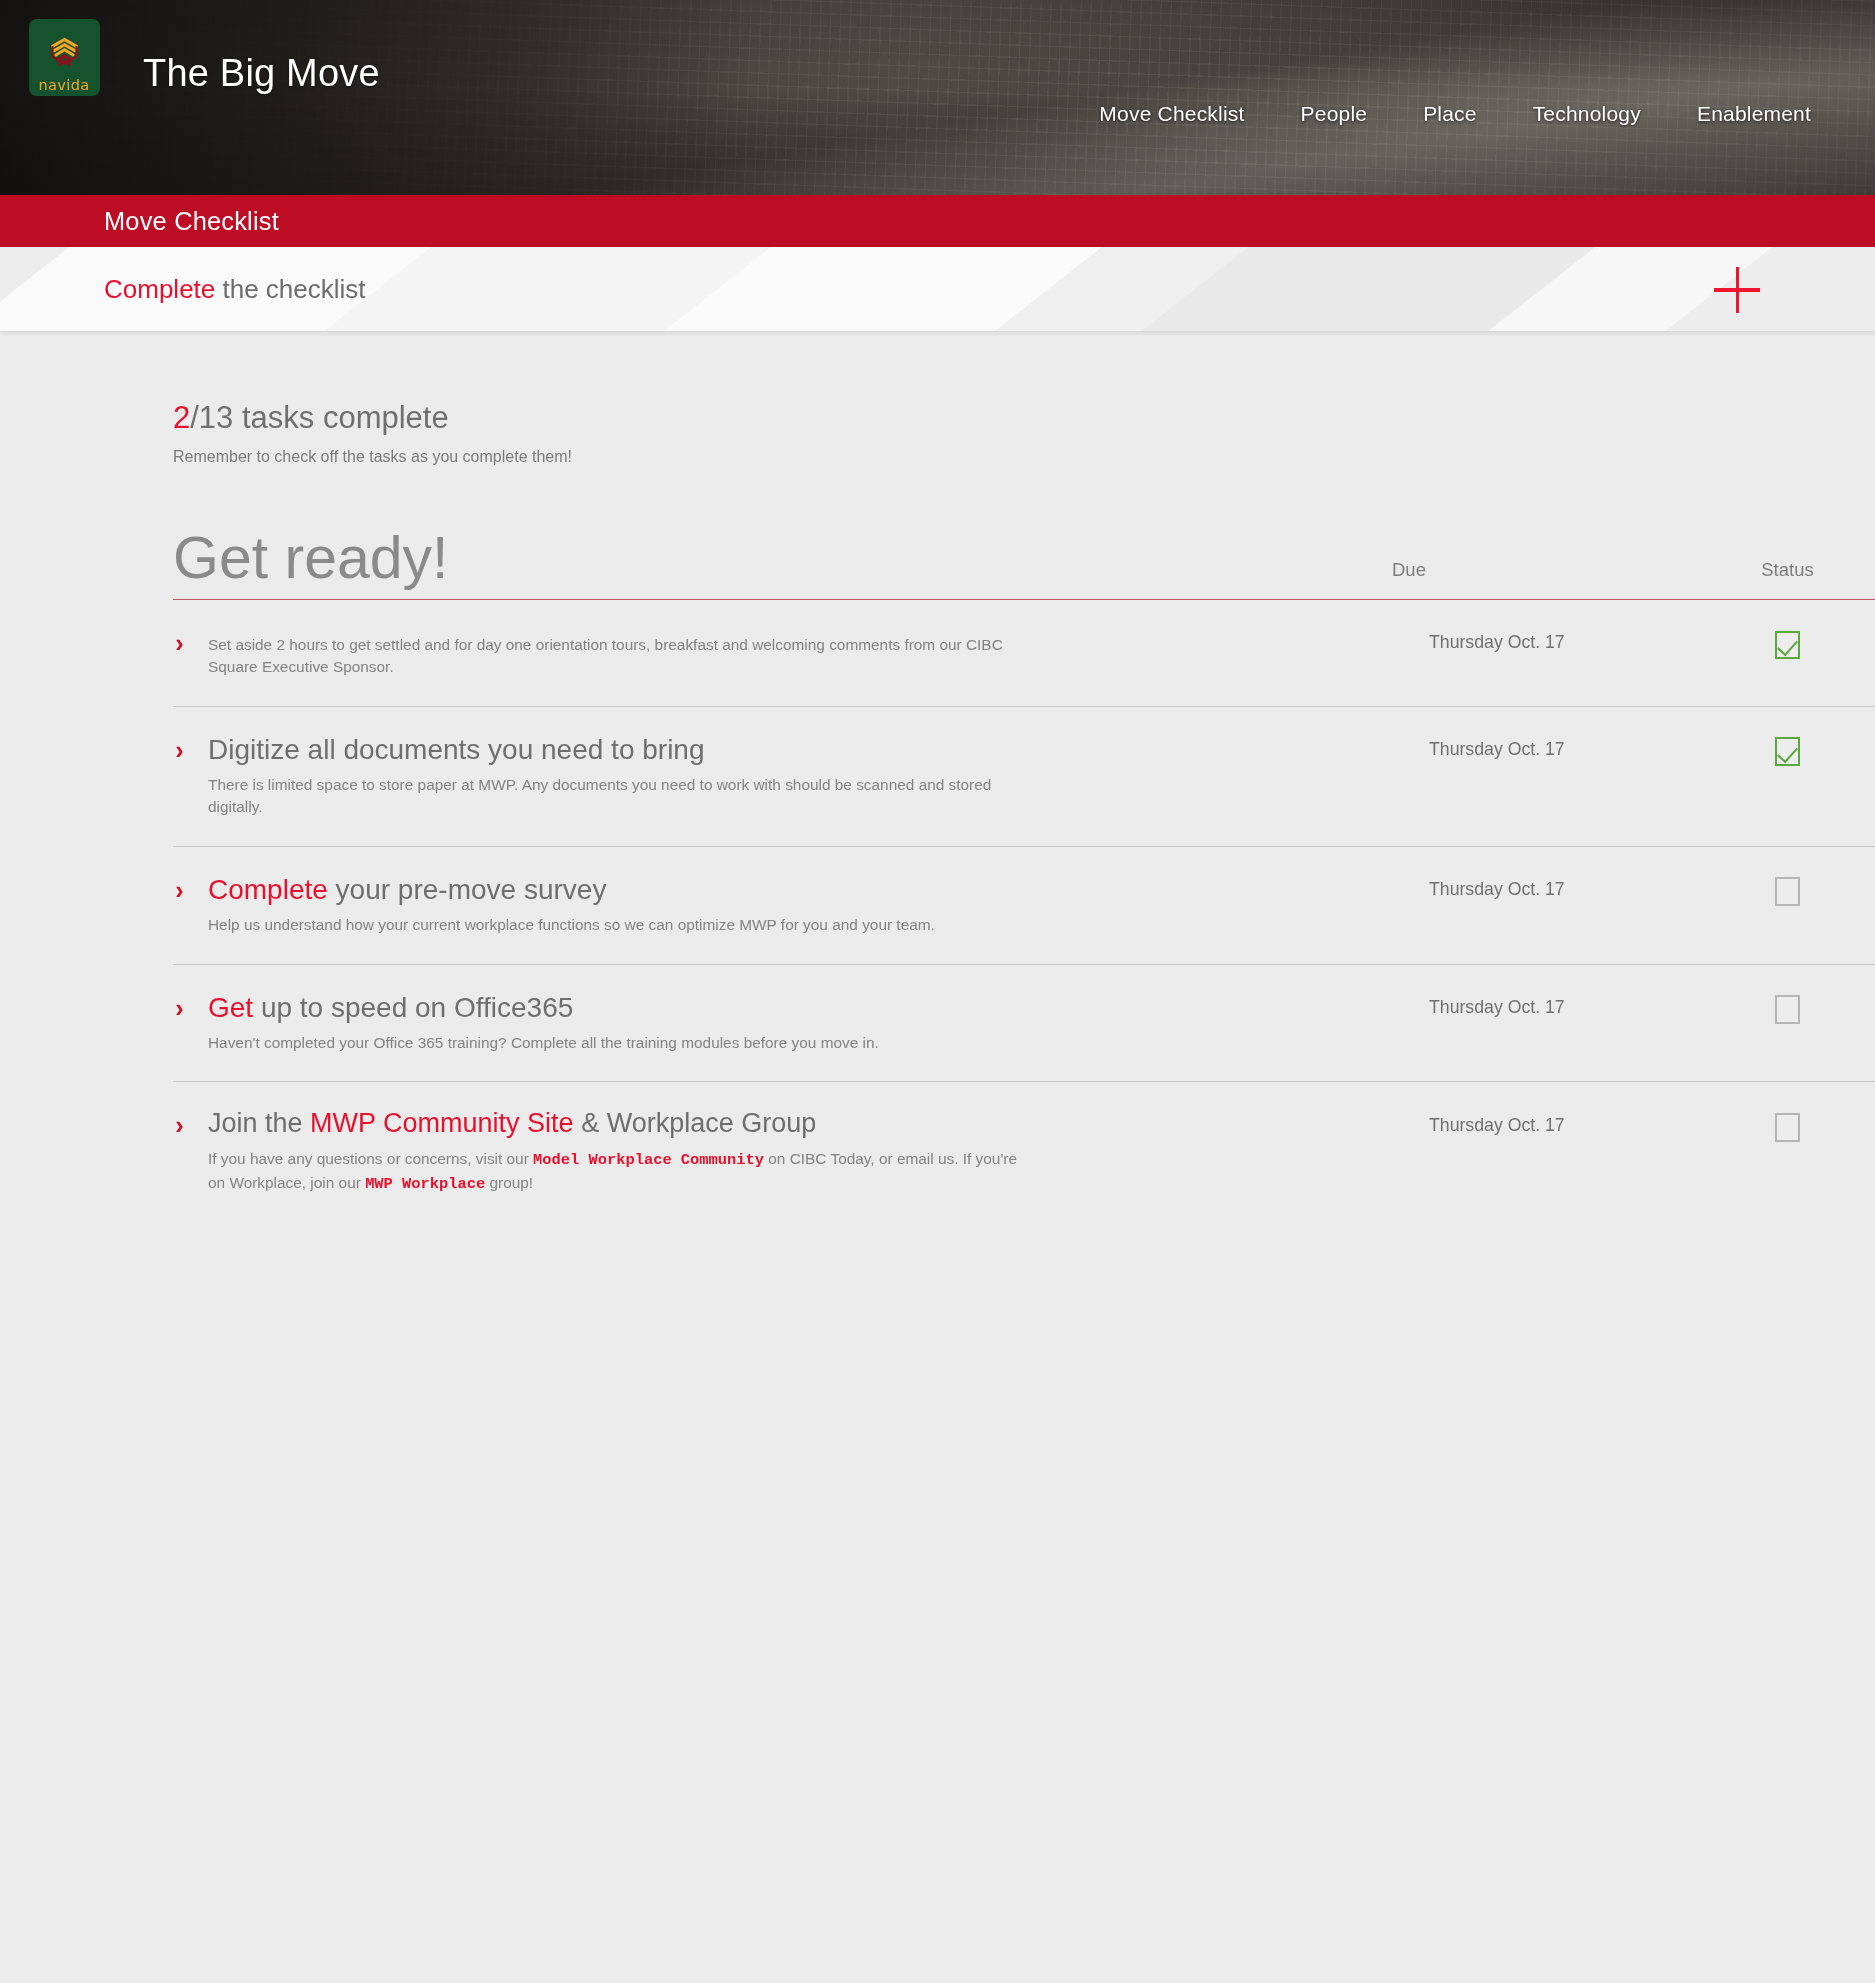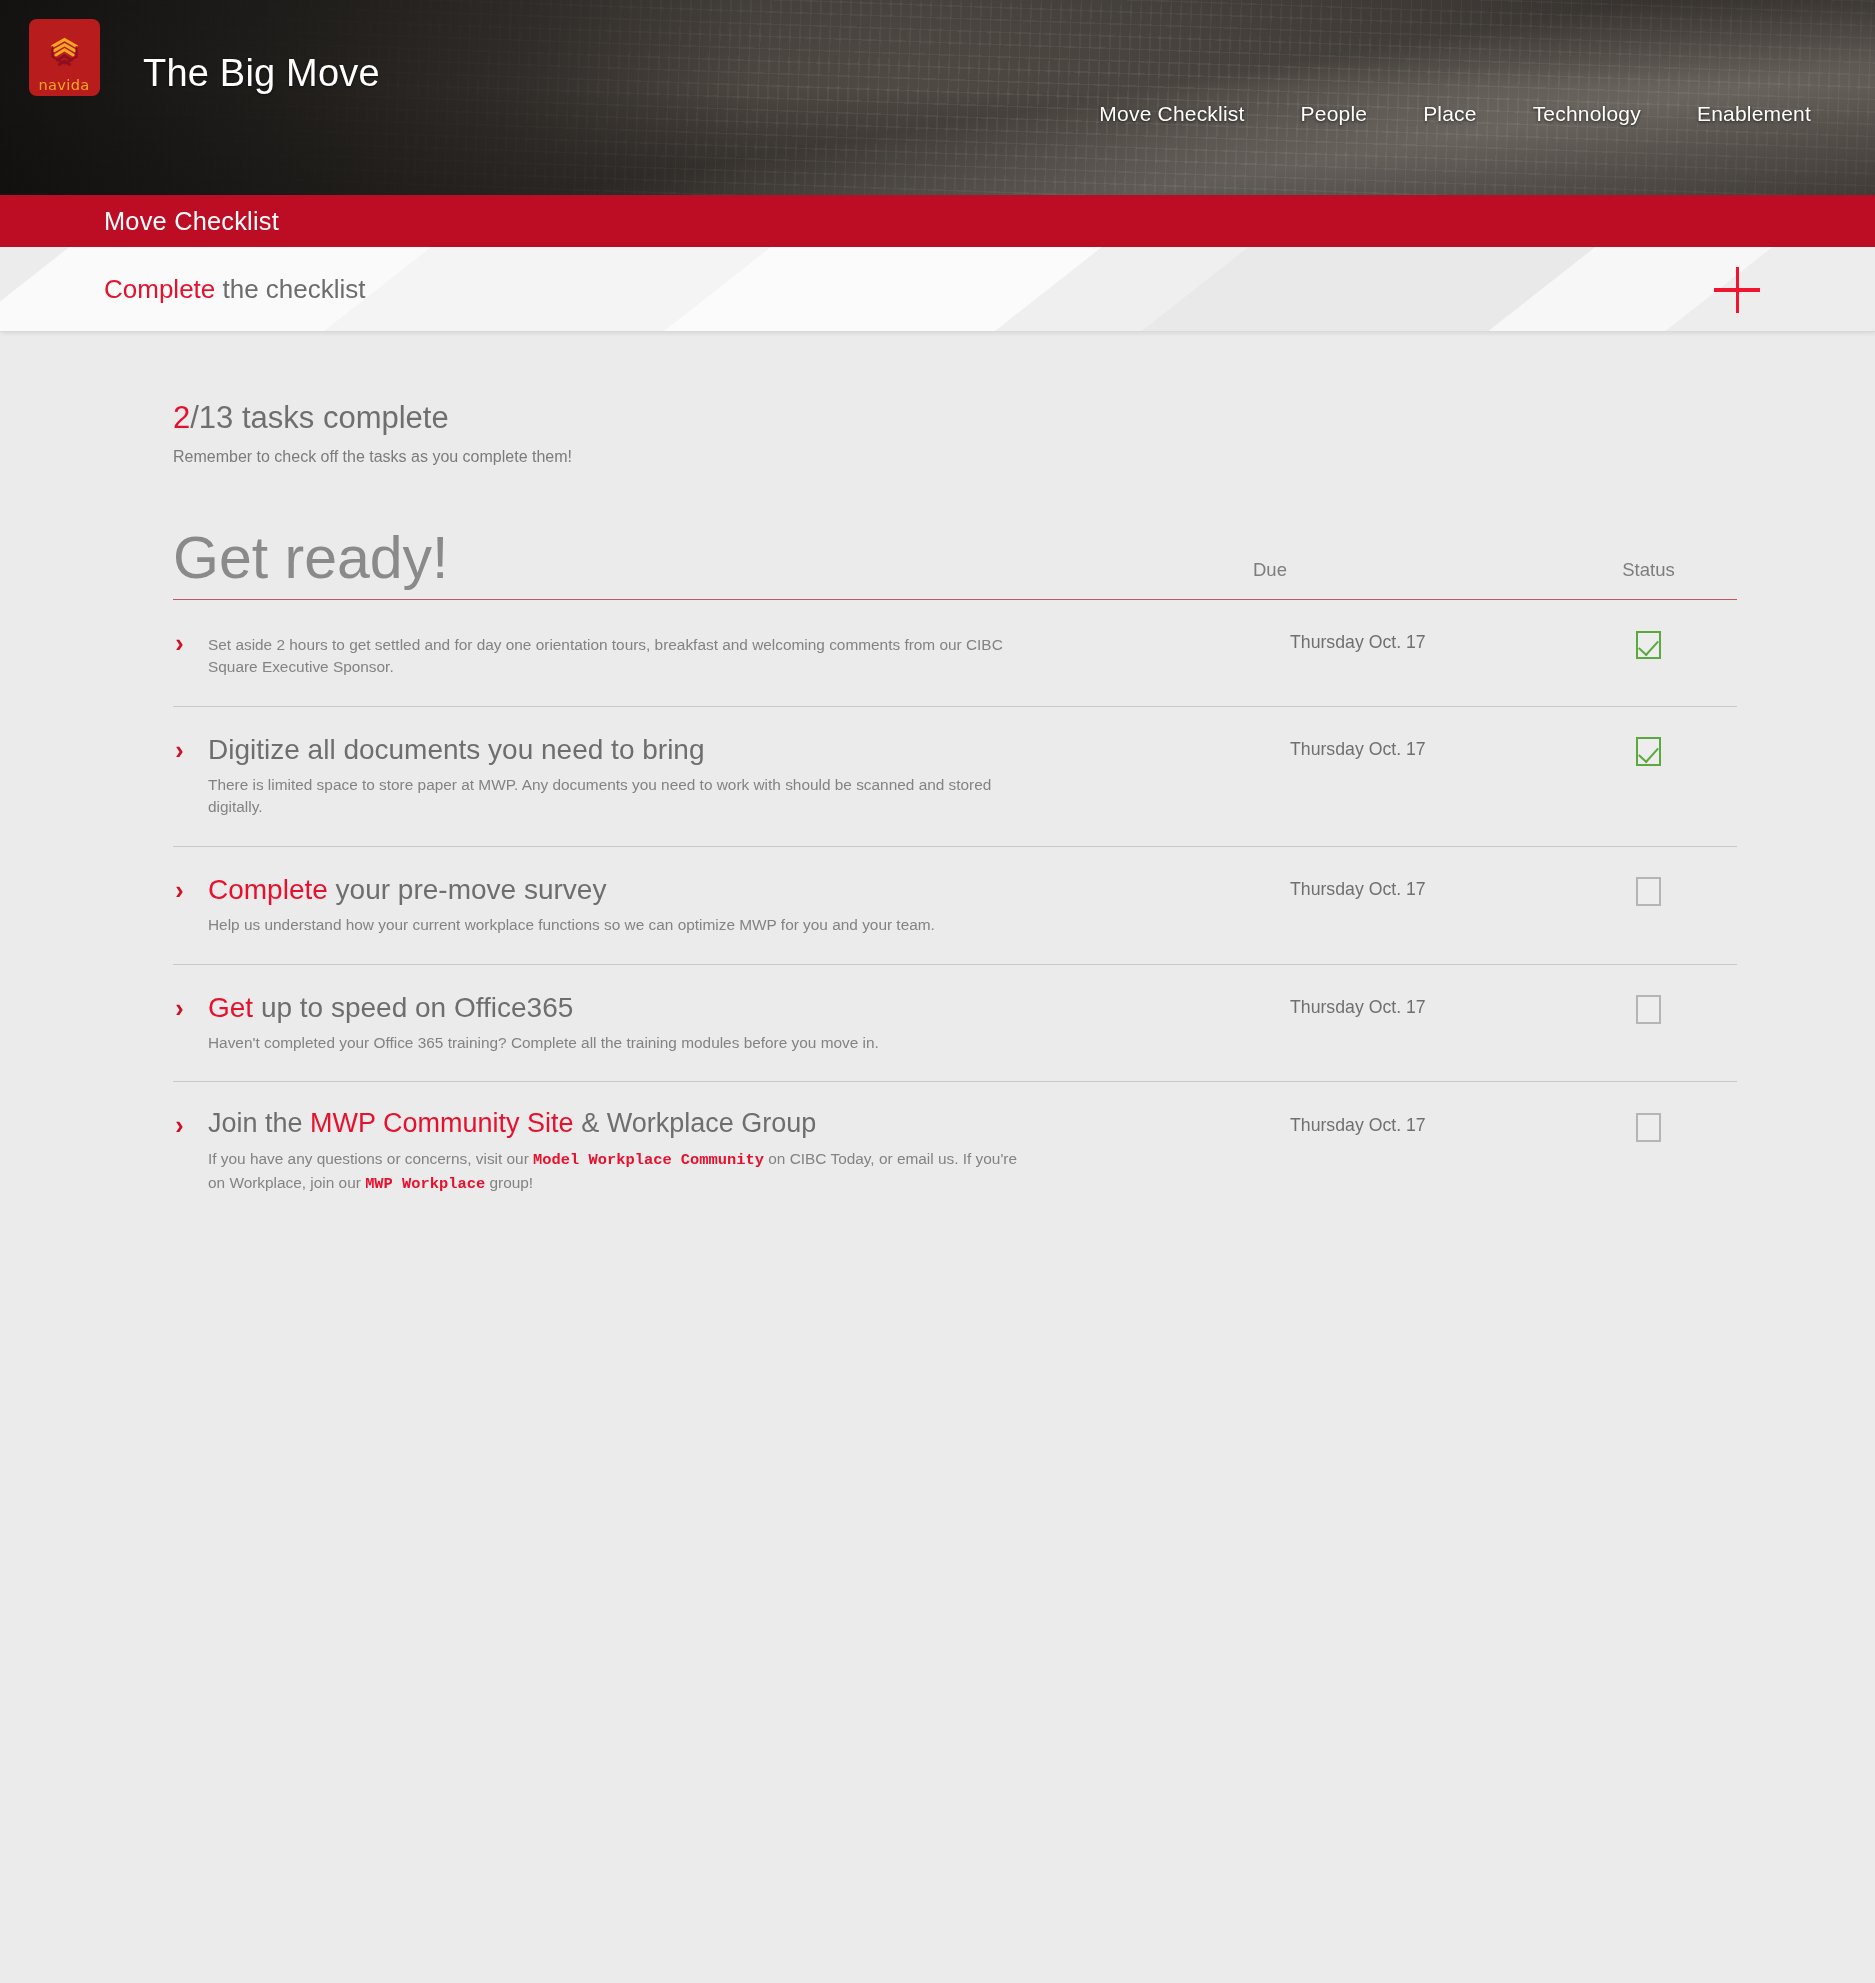--- a/index.html
+++ b/index.html
@@ -36,21 +36,21 @@
   }
   .banner-dark-left {
     position: absolute;
     left: 0; top: 0; width: 755px; height: 100%;
     background: linear-gradient(90deg, rgba(15,14,13,0.80) 0%, rgba(25,23,21,0.78) 35%, rgba(35,32,29,0.55) 70%, rgba(60,55,50,0.0) 100%);
   }
   .logo {
     position: absolute;
     left: 28.5px; top: 19px;
     width: 71px; height: 77px;
-    background: #b91c1c;
+    background: #14532d;
     border-radius: 7.7px;
     display: flex;
     flex-direction: column;
     align-items: center;
     justify-content: flex-start;
     padding-top: 10.8px;
     z-index: 4;
   }
   .logo-mark { width: 43px; height: 43px; }
   .logo-word {
@@ -136,21 +136,21 @@
   }
   .plus-btn::before { left: 0; top: 21.6px; width: 46px; height: 3.9px; }
   .plus-btn::after  { top: 0; left: 21.6px; width: 3.9px; height: 46px; }
 
   
   .main {
     width: 1876px;
     background: #ebebeb;
     padding: 0 0 0 0;
   }
-  .inner { padding-left: 173px; padding-right: 139px; }
+  .inner { padding-left: 173px; }
 
   .counter {
     padding-top: 68px;
     font-size: 31px;
     color: #6f6f6f;
   }
   .counter .hl { color: #e8112d; }
   .counter-sub {
     margin-top: 12.3px;
     font-size: 16px;

